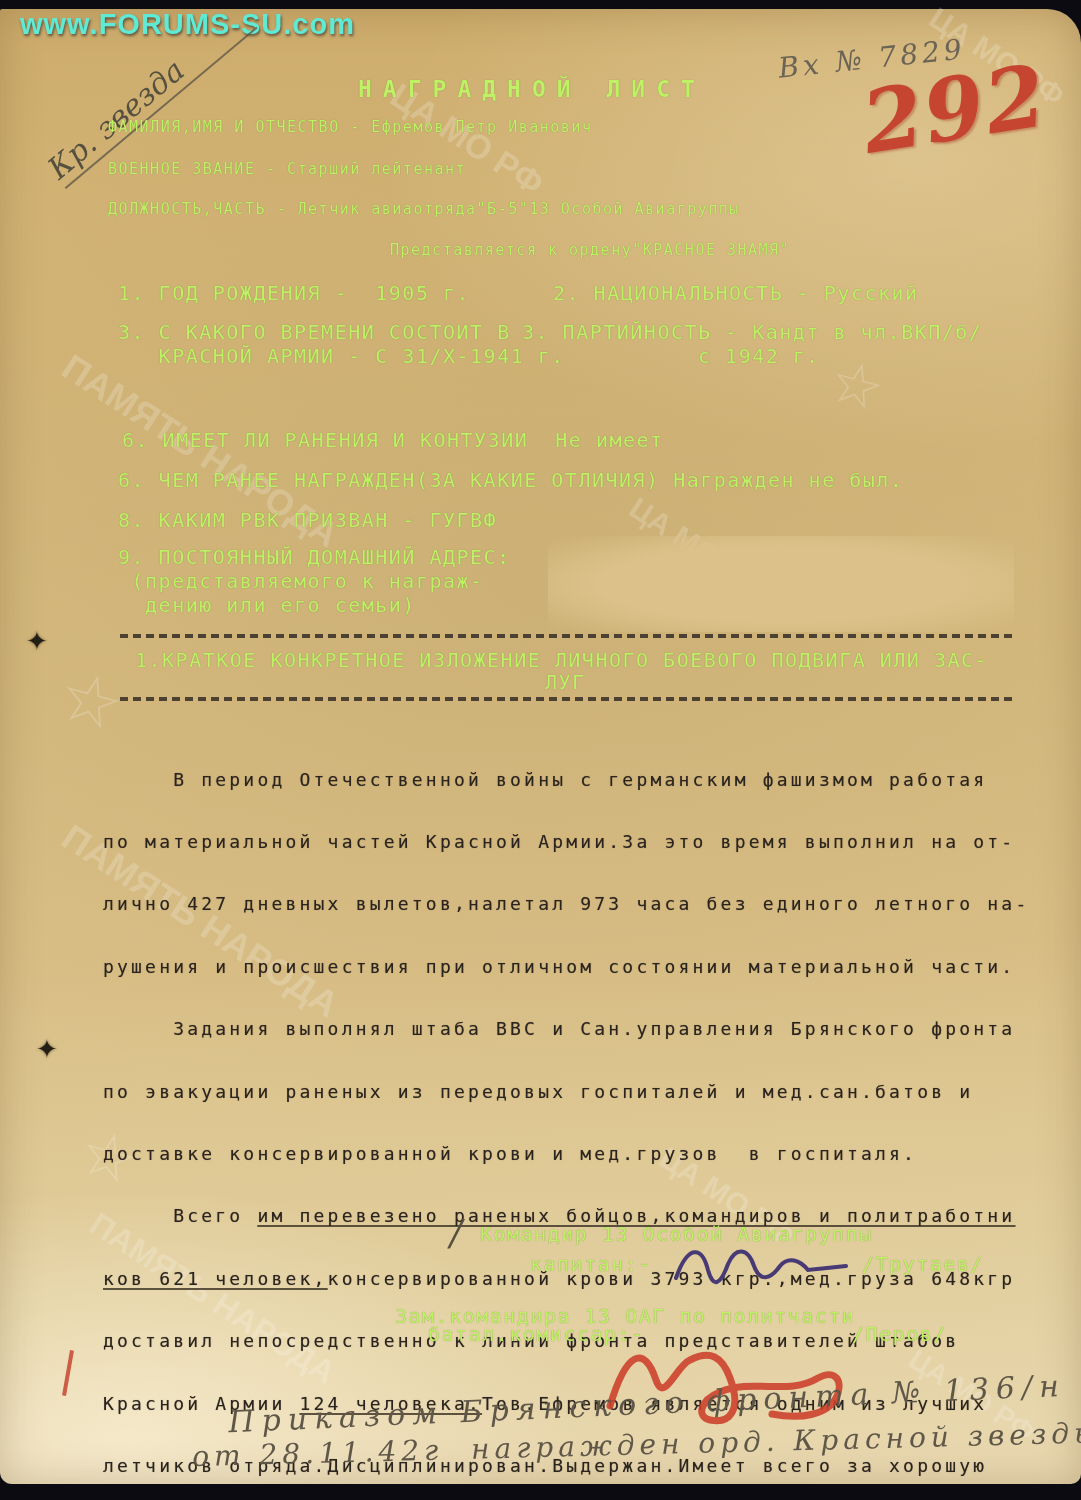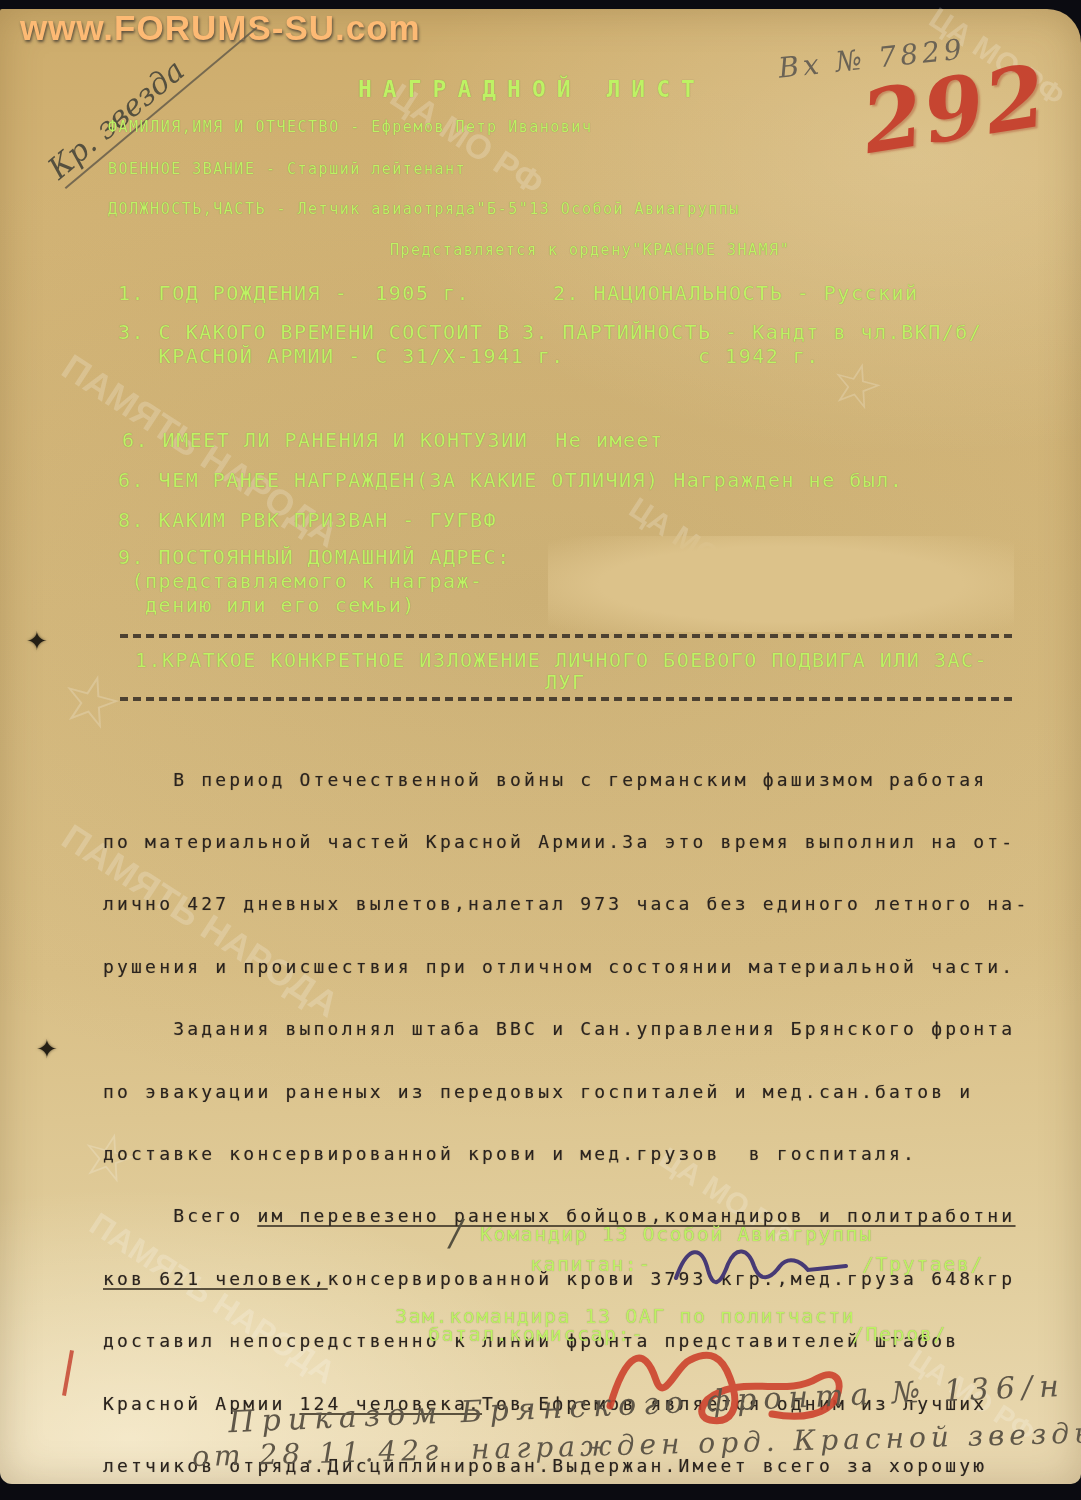--- a/index.html
+++ b/index.html
@@ -26,21 +26,21 @@
      text-decoration-color:rgba(80,70,52,0.85);}
   .dash{position:absolute;left:120px;width:892px;height:4px;
     background:repeating-linear-gradient(90deg,#352d25 0 8px,rgba(0,0,0,0) 8px 13px);opacity:.85;}
   .pencil{position:absolute;color:#5f5748;font-family:"DejaVu Serif",serif;font-style:italic;white-space:pre;}
   .redhand{position:absolute;color:#c64531;font-family:"DejaVu Serif",serif;font-style:italic;font-weight:bold;}
   .wm{position:absolute;color:rgba(255,255,255,0.20);font-family:"Liberation Sans",sans-serif;
       font-weight:bold;white-space:pre;pointer-events:none;}
   .star{position:absolute;color:rgba(255,255,255,0.20);font-family:"DejaVu Sans",sans-serif;pointer-events:none;}
   .hole{position:absolute;color:#241f15;font-family:"DejaVu Sans",sans-serif;text-shadow:0 0 3px rgba(60,50,30,0.8);}
   .site{position:absolute;left:20px;top:8px;font-family:"Liberation Sans",sans-serif;font-weight:bold;
-        font-size:35px;color:#fdba74;text-shadow:1px 2px 3px rgba(30,30,35,0.65);letter-spacing:1px;}
+        font-size:29px;color:#5eead4;text-shadow:1px 2px 3px rgba(30,30,35,0.65);letter-spacing:1px;}
   .redact{position:absolute;left:548px;top:536px;width:466px;height:96px;
     background:radial-gradient(ellipse at 50% 50%, #dcc28a 55%, rgba(220,194,138,0) 95%);}
   svg{position:absolute;overflow:visible;}
 </style>
 </head>
 <body>
 
 <div id="stage">
   <div class="paper"></div>
 

